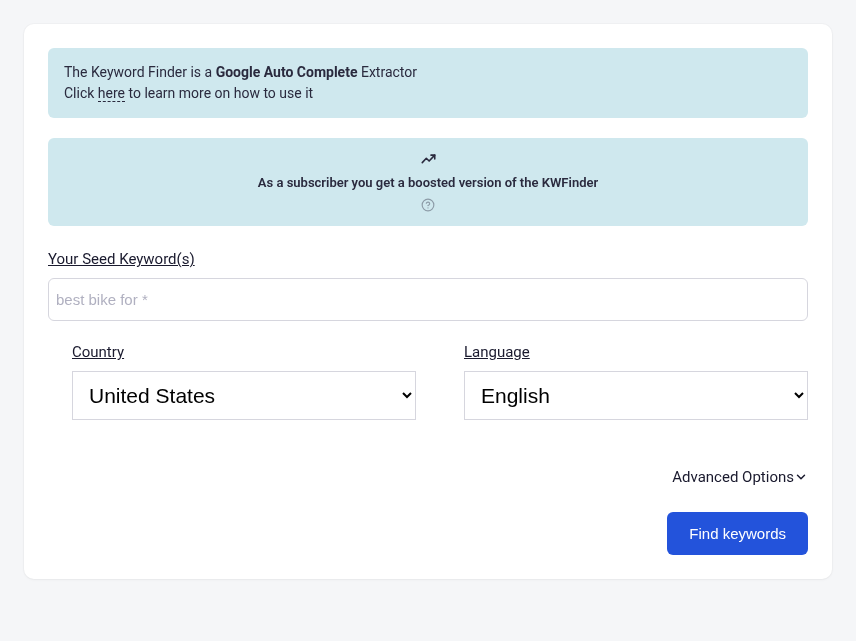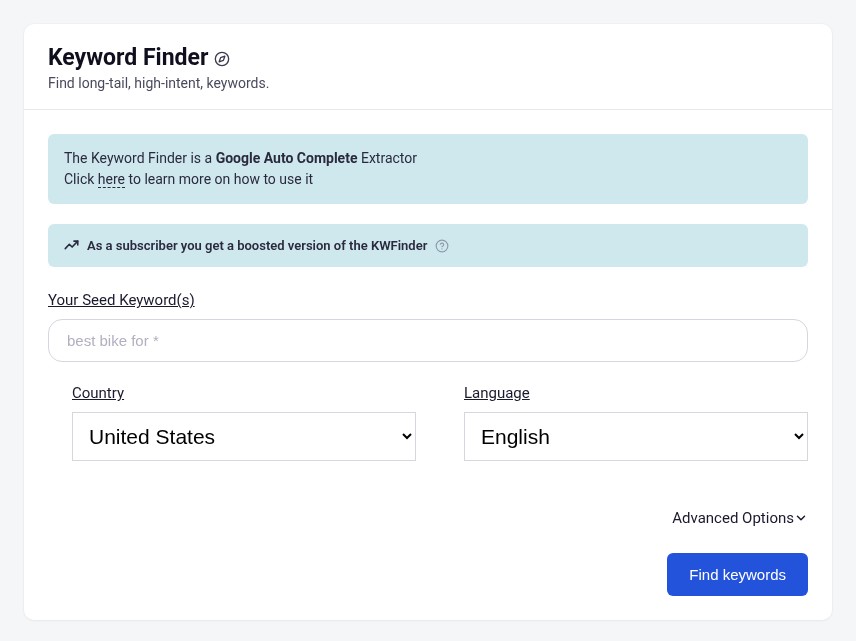--- a/index.html
+++ b/index.html
@@ -69,20 +69,21 @@
       background-color: #cfe8ee;
       border-radius: 6px;
       padding: 14px 16px;
       font-size: 13px;
       color: #2a2a3e;
       display: flex;
       align-items: center;
       gap: 8px;
       margin-bottom: 24px;
       font-weight: 600;
+      flex-direction: column;
     }
     .boost-icon {
       width: 15px;
       height: 15px;
       display: inline-flex;
     }
     .help-icon {
       width: 14px;
       height: 14px;
       display: inline-flex;
@@ -93,24 +94,24 @@
       text-decoration: underline;
     }
     .form-label {
       display: block;
       font-size: 15px;
       color: #1a1a2e;
       margin-bottom: 10px;
     }
     .text-input {
       width: 100%;
-      padding: 12px 18px;
+      padding: 12px 7px;
       font-size: 15px;
       border: 1px solid #d6d6de;
-      border-radius: 14px;
+      border-radius: 6px;
       outline: none;
       background: #fff;
     }
     .text-input::placeholder {
       color: #b0b0c0;
     }
     .row {
       display: flex;
       gap: 24px;
     }
@@ -156,32 +157,20 @@
       font-size: 15px;
       font-weight: 500;
       border-radius: 6px;
       cursor: pointer;
     }
   </style>
 </head>
 <body>
 
 <div class="card">
-  <div class="card-header">
-    <div class="title-row">
-      <h1 class="title">Keyword Finder</h1>
-      <span class="title-icon">
-        <svg viewBox="0 0 24 24" fill="none" stroke="#3a3a4e" stroke-width="2" stroke-linecap="round" stroke-linejoin="round">
-          <circle cx="12" cy="12" r="10"></circle>
-          <polygon points="16.24 7.76 14.12 14.12 7.76 16.24 9.88 9.88 16.24 7.76"></polygon>
-        </svg>
-      </span>
-    </div>
-    <p class="subtitle">Find long-tail, high-intent, keywords.</p>
-  </div>
 
   <div class="card-body">
 
     <div class="info-banner">
       <div>
         <span>The Keyword Finder is a </span><strong>Google Auto Complete</strong><span> Extractor</span>
       </div>
       <div>
         <span>Click </span><span class="here-link">here</span><span> to learn more on how to use it</span>
       </div>

